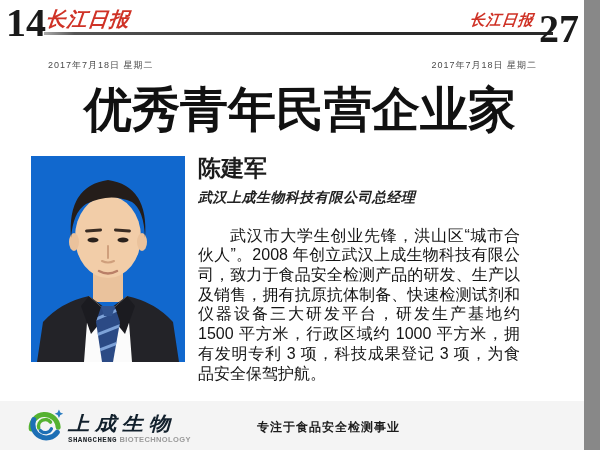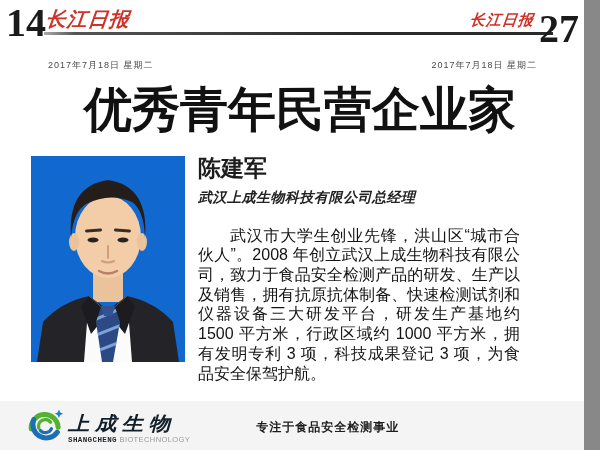--- a/index.html
+++ b/index.html
@@ -71,21 +71,21 @@
   .company-logo { display:flex; align-items:flex-end; margin-left:27px; }
   .logo-swirl { width:37px; height:37px; flex:0 0 auto; }
   .logo-text { margin-left:4px; }
   .logo-cn {
     font-size:19px; font-weight:bold; font-style:italic; color:#12202c;
     letter-spacing:5px; line-height:1; transform:scaleX(1.12);
     transform-origin:left center; white-space:nowrap;
   }
   .logo-en { font-size:7.5px; letter-spacing:0.4px; margin-top:2px; white-space:nowrap; }
   .logo-en .en-name   { font-weight:bold; color:#23282d;font-family:Liberation Mono, monospace; }
-  .logo-en .en-suffix { font-weight:normal; color:#9a9a9a; }
+  .logo-en .en-suffix { font-weight:bold; color:#9a9a9a; }
 
   .slogan {
     margin-left:66px; font-size:12px; font-weight:bold; color:#1c1c1c;
     letter-spacing:1px; padding-top:4px;
   }
 </style>
 </head>
 <body>
 
 <div class="page">

